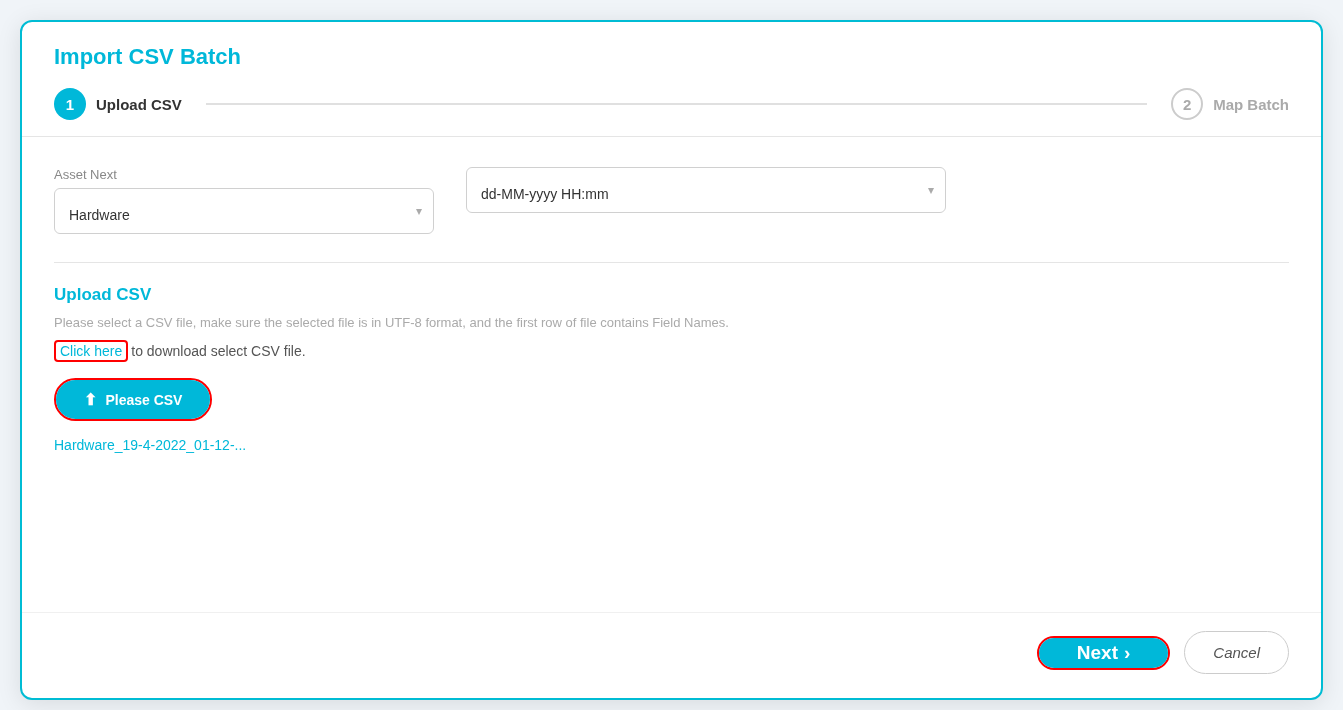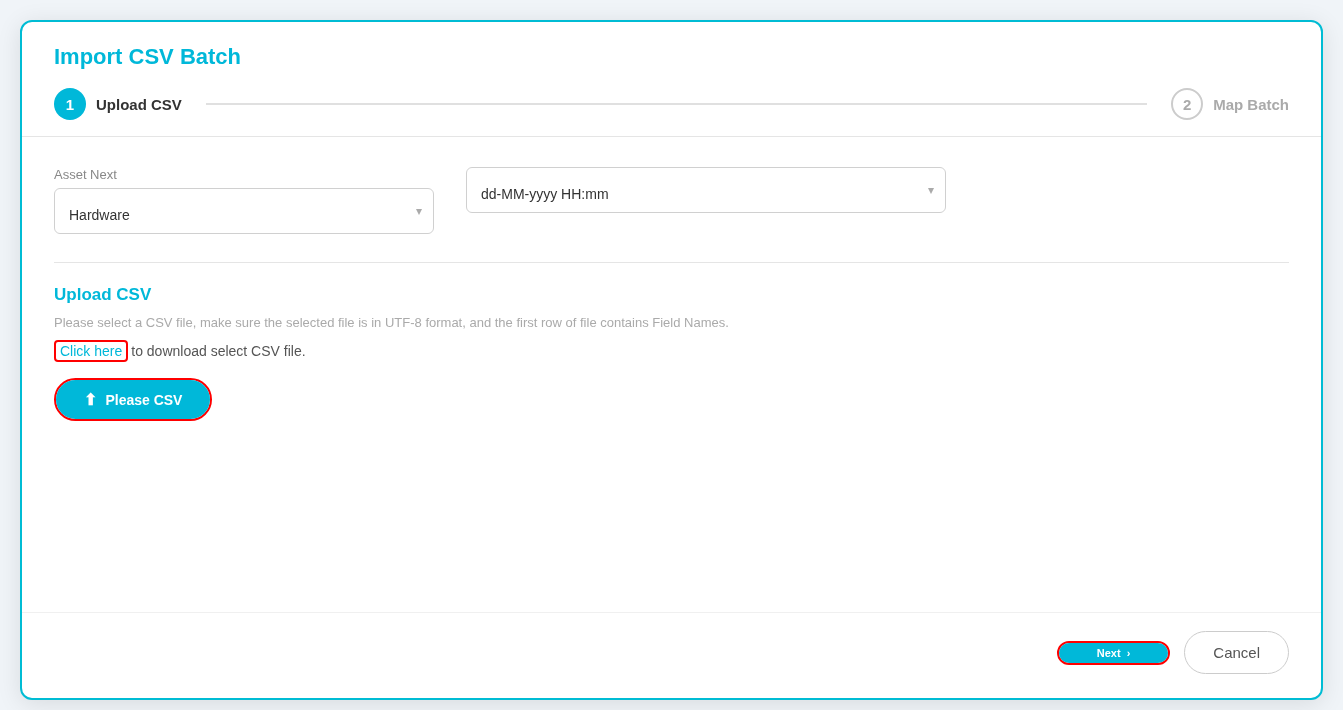--- a/index.html
+++ b/index.html
@@ -207,36 +207,37 @@
       border: 2px solid red;
       border-radius: 26px;
       display: inline-block;
     }
     .next-btn {
       background: #00b8d9;
       color: #fff;
       border: none;
       border-radius: 22px;
       padding: 4px 38px;
-      font-size: 11px;
+      font-size: 19px;
       font-weight: 600;
       cursor: pointer;
       display: flex;
       align-items: center;
       gap: 6px;
     }
     .cancel-btn {
       background: #fff;
       color: #555;
       border: 1px solid #ccc;
       border-radius: 22px;
       padding: 12px 28px;
       font-size: 15px;
       font-weight: 500;
       cursor: pointer;
+      font-style: italic;
     }
   </style>
 </head>
 <body>
 
 <div class="modal">
 
   <div class="modal-header">
     <div class="modal-title">Import CSV Batch</div>
     <div class="stepper">
@@ -296,20 +297,21 @@
 
       
       <div class="select-csv-btn-wrapper">
         <button class="select-csv-btn">
           <span class="upload-icon">⬆</span>
           <span>Please CSV</span>
         </button>
       </div>
 
       
+      <div class="file-name">Hardware_19-4-2022_01-12-...</div>
     </div>
   </div>
 
   <div class="modal-footer">
     <div class="next-btn-wrapper">
       <button class="next-btn">
         <span>Next</span>
         <span>›</span>
       </button>
     </div>

